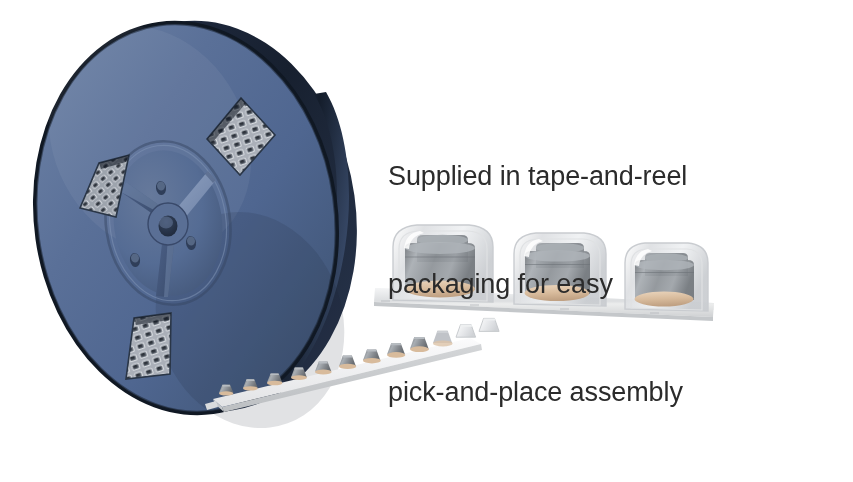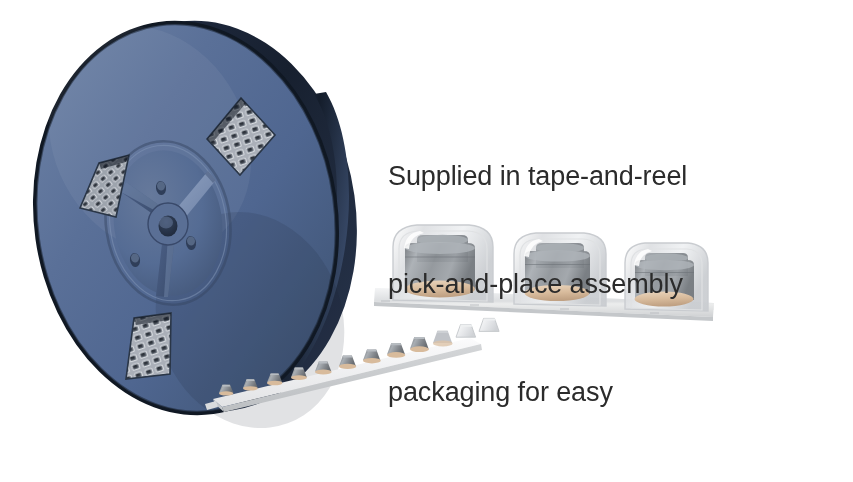--- a/index.html
+++ b/index.html
@@ -357,17 +357,17 @@
         <rect x="381" y="300" width="9" height="2.2" fill="#b9bcc0"></rect>
         <rect x="470" y="304" width="9" height="2.2" fill="#b9bcc0"></rect>
         <rect x="560" y="308" width="9" height="2.2" fill="#b9bcc0"></rect>
         <rect x="650" y="312" width="9" height="2.2" fill="#b9bcc0"></rect>
       </g>
     </g>
   </svg>
 
   <div class="caption">
     <span class="ln">Supplied in tape-and-reel</span>
+    <span class="ln">packaging for easy</span>
     <span class="ln">pick-and-place assembly</span>
-    <span class="ln">packaging for easy</span>
   </div>
 
 </div>
 
 </body></html>

